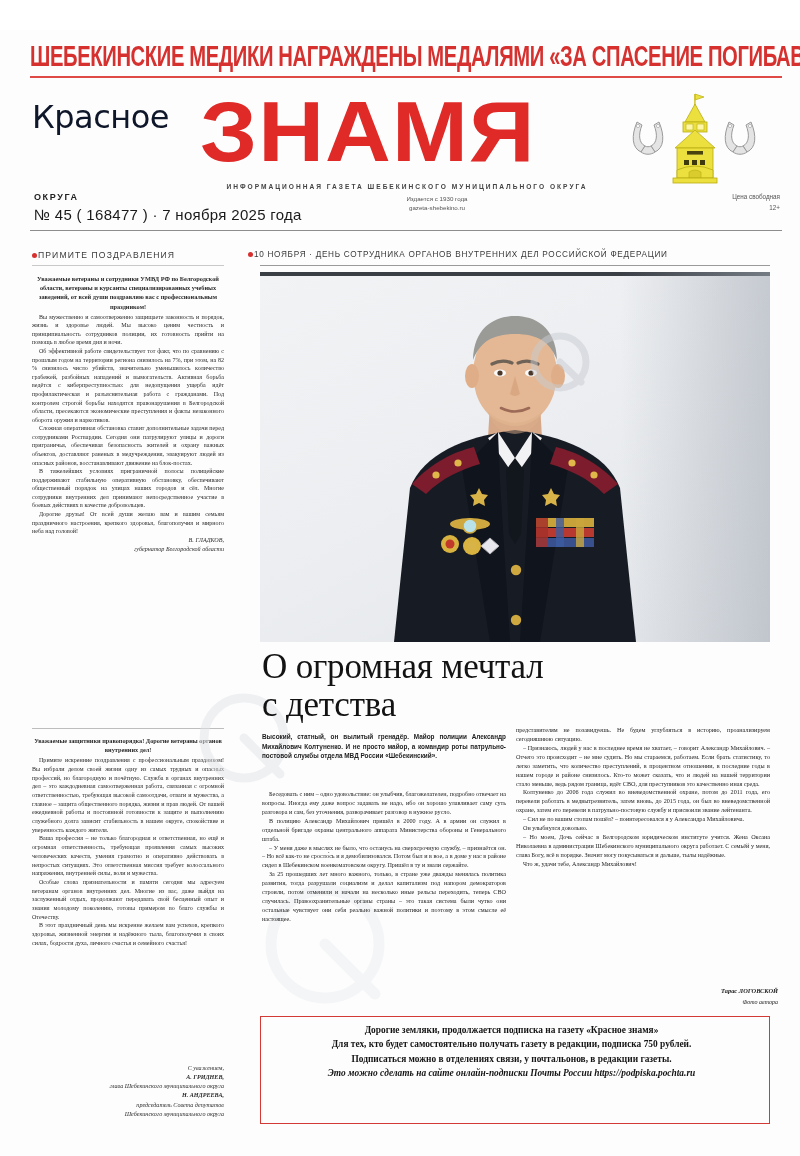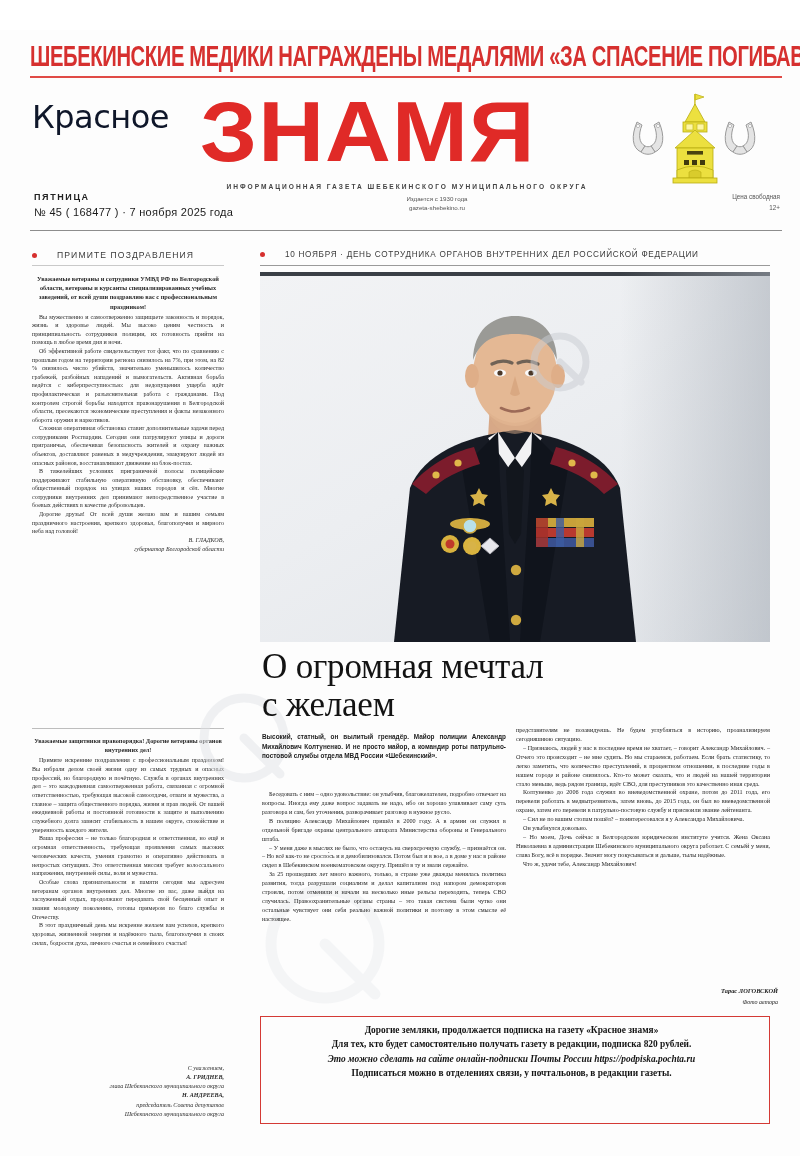--- a/index.html
+++ b/index.html
@@ -64,44 +64,44 @@
   .mh-since{
     position:absolute;left:352px;top:110px;width:170px;text-align:center;
     font-size:6.2px;color:#555;line-height:1.5;
   }
   .mh-weekday{
     position:absolute;left:34px;top:108px;
     font-size:9px;letter-spacing:1.6px;font-weight:bold;color:#222;
   }
   .mh-issue{
     position:absolute;left:34px;top:122px;
-    font-size:11px;color:#1a1a1a;letter-spacing:0.3px;
+    font-size:15px;color:#1a1a1a;letter-spacing:0.3px;
   }
   .mh-price{
     position:absolute;right:20px;top:108px;width:140px;text-align:right;
     font-size:6.3px;color:#555;line-height:1.7;
   }
   .mh-rule{
     position:absolute;left:30px;right:18px;top:146px;height:1px;background:#8d8d8d;
   }
 
   
   .emblem{position:absolute;left:625px;top:8px;width:140px;height:100px;}
 
   
   .kicker{
-    position:absolute;display:flex;align-items:center;gap:20px;
+    position:absolute;display:flex;align-items:center;gap:1px;
   }
   .kicker .kd{width:5px;height:5px;border-radius:50%;background:#d6302f;flex:0 0 auto;}
   .kicker .kt{
     font-size:8.2px;letter-spacing:0.7px;color:#3a3a3a;font-weight:normal;white-space:nowrap;
   }
   #kicker-left{left:32px;top:250px;width:190px;}
   #kicker-left .kt{letter-spacing:1.1px;font-size:8.6px;}
-  #kicker-right{left:260px;top:250px;width:510px;text-align:center;}
+  #kicker-right{left:248px;top:250px;width:510px;text-align:center;}
   .kicker-rule{position:absolute;height:1px;background:#9a9a9a;}
   #krule-left{left:32px;top:265px;width:192px;background:#c9c9c9;}
   #krule-right{left:260px;top:265px;width:510px;}
 
   
   .lcol{
     position:absolute;left:32px;top:274px;width:192px;
     font-family:"Liberation Serif", serif;
     font-size:6.05px;line-height:1.42;text-align:justify;color:#2a2a2a;
     hyphens:auto;
@@ -214,21 +214,21 @@
   <div class="masthead">
 
     <div class="mh-krasnoe">Красное</div>
     <div class="mh-znamya">ЗНАМЯ</div>
     <div class="mh-sub">ИНФОРМАЦИОННАЯ ГАЗЕТА ШЕБЕКИНСКОГО МУНИЦИПАЛЬНОГО ОКРУГА</div>
     <div class="mh-since">
       <div>Издается с 1930 года</div>
       <div>gazeta-shebekino.ru</div>
     </div>
 
-    <div class="mh-weekday">ПЯТНИЦА</div>
+    <div class="mh-weekday">ОКРУГА</div>
     <div class="mh-issue">№ 45 ( 168477 ) · 7 ноября 2025 года</div>
 
     <div class="mh-price">
       <div>Цена свободная</div>
       <div>12+</div>
     </div>
 
     <div class="emblem">
       <svg viewBox="0 0 140 100" width="140" height="100" xmlns="http://www.w3.org/2000/svg">
 
@@ -398,21 +398,21 @@
     <circle cx="52" cy="48" r="40" fill="none" stroke="#e3e5e9" stroke-width="9"></circle>
     <path d="M52 48 L88 84" stroke="#e3e5e9" stroke-width="9" stroke-linecap="round"></path>
   </svg>
   <svg class="wm" id="wm3" width="150" height="150" viewBox="0 0 150 150">
     <circle cx="70" cy="64" r="54" fill="none" stroke="#eceef1" stroke-width="11"></circle>
     <path d="M70 64 L120 114" stroke="#eceef1" stroke-width="11" stroke-linecap="round"></path>
   </svg>
 
   <div class="headline">
     <div>О огромная мечтал</div>
-    <div>с желаем</div>
+    <div>с детства</div>
   </div>
 
   <div class="lead">Высокий, статный, он вылитый гренадёр. Майор полиции Александр Михайлович Колтуненко. И не просто майор, а командир роты патрульно-постовой службы отдела МВД России «Шебекинский».</div>
 
   <div class="bodycol" id="bodyA">
     <p>Беседовать с ним – одно удовольствие: он улыбчив, благожелателен, подробно отвечает на вопросы. Иногда ему даже вопрос задавать не надо, ибо он хорошо улавливает саму суть разговора и сам, без уточнения, разворачивает разговор в нужное русло.</p>
     <p>В полицию Александр Михайлович пришёл в 2000 году. А в армии он служил в отдельной бригаде охраны центрального аппарата Министерства обороны и Генерального штаба.</p>
     <p>– У меня даже в мыслях не было, что останусь на сверхсрочную службу, – признаётся он. – Но всё как-то не сросло́сь и я демобилизовался. Потом был и в вое, а в доме у нас в районе сидел в Шебекинском военкоматовском округу. Пришёл в ту и звали сержайте.</p>
     <p>За 25 прошедших лет много важного, только, в стране уже дважды менялась политика развития, тогда разрушали социализм и делал капитализм под напором демократоров строили, потом отменили и начали на несколько иные рельсы переходить, теперь СВО случилась. Правоохранительные органы страны – это такая система были чутко они остальные чувствует они себя реально важной политики и поэтому в этом смысле её настоящее.</p>
   </div>
@@ -427,18 +427,18 @@
     <p>Что ж, удачи тебе, Александр Михайлович!</p>
   </div>
 
   <div class="credit">
     <div class="nm">Тарас ЛОГОВСКОЙ</div>
     <div class="ph">Фото автора</div>
   </div>
 
   <div class="subbox">
     <div class="l">Дорогие земляки,  продолжается подписка  на газету «Красное знамя»</div>
-    <div class="l">Для тех, кто  будет самостоятельно получать газету в редакции, подписка 820 рублей.</div>
+    <div class="l">Для тех, кто  будет самостоятельно получать газету в редакции, подписка 750 рублей.</div>
+    <div class="l">Подписаться можно в отделениях связи, у почтальонов,  в редакции газеты.</div>
     <div class="l url">Это можно сделать на сайте онлайн-подписки Почты России  https://podpiska.pochta.ru</div>
-    <div class="l">Подписаться можно в отделениях связи, у почтальонов,  в редакции газеты.</div>
   </div>
 
 </div>
 
 </body></html>

